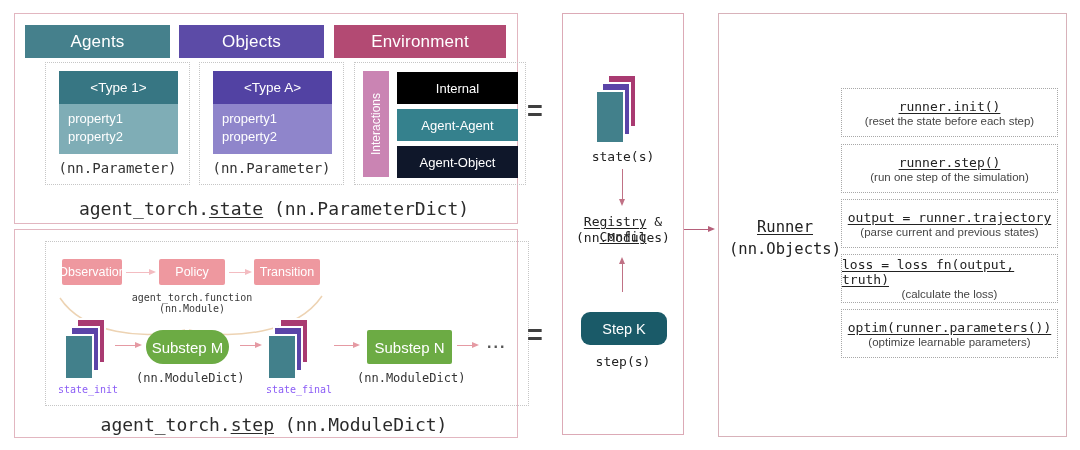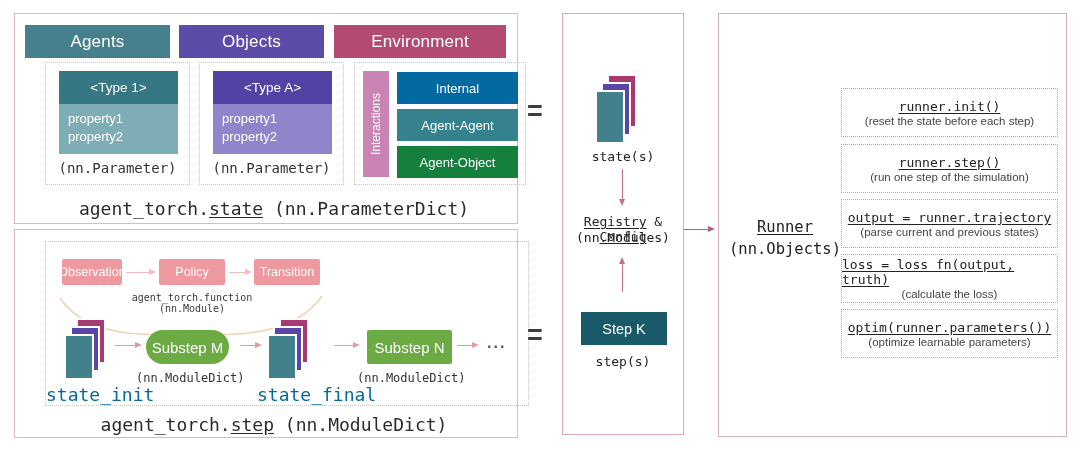--- a/index.html
+++ b/index.html
@@ -29,21 +29,21 @@
            color:#fff;font-size:13px;}
 
   
   #step-panel{left:14px;top:229px;width:504px;height:209px;}
   #step-dotted{left:10px;top:11px;width:484px;height:165px;}
   .fn-box{position:absolute;top:17px;height:26px;background:#ee989f;color:#fff;font-size:12.5px;
           display:flex;align-items:center;justify-content:center;border-radius:2px;}
   .green-box{position:absolute;top:88px;height:34px;background:#6cab44;color:#fff;font-size:15px;
              display:flex;align-items:center;justify-content:center;border-radius:2px;}
   .flow-cap{position:absolute;top:129px;text-align:center;font-size:12px;color:#333;}
-  .state-lab{position:absolute;top:142px;text-align:center;font-size:18px;color:#0369a1;}
+  .state-lab{position:absolute;top:142px;text-align:center;font-size:10px;color:#8b5cf6;}
 
   
   .cards{position:absolute;width:44px;height:64px;}
   .card{position:absolute;width:30px;height:46px;border:2px solid #fff;box-sizing:border-box;}
   .card.back{left:12px;top:0;background:#a93a71;z-index:1;}
   .card.mid{left:6px;top:8px;background:#5b44a8;z-index:2;}
   .card.front{left:0;top:16px;background:#42808b;z-index:3;}
   .cards-mid .card{height:54px;}
 
   
@@ -69,21 +69,21 @@
 
   
   #runner-panel{left:718px;top:13px;width:349px;height:424px;border-color:#d8b2ba;}
   #runner-label{position:absolute;left:8px;top:202px;width:116px;text-align:center;font-size:15.5px;color:#222;line-height:1.45;}
   .method-box{position:absolute;left:122px;width:217px;height:49px;border:1.5px dotted #a8a8a8;box-sizing:border-box;
               display:flex;flex-direction:column;align-items:center;justify-content:center;gap:1px;}
   .method-code{font-size:13px;color:#222;}
   .method-desc{font-size:11.5px;color:#454545;}
 
   .stepk{position:absolute;left:18px;top:298px;width:86px;height:33px;background:#1a5a68;color:#fff;
-         font-size:14.5px;display:flex;align-items:center;justify-content:center;}
+         font-size:14.5px;display:flex;align-items:center;justify-content:center;border-radius:9px;}
   svg{display:block;}
 </style>
 </head>
 <body>
 
 <div class="panel" id="state-panel">
 
   <div class="col-header" style="left:10px;width:145px;background:#45808c;">Agents</div>
   <div class="col-header" style="left:164px;width:145px;background:#5c4ba7;">Objects</div>
   <div class="col-header" style="left:319px;width:172px;background:#b34a73;">Environment</div>
@@ -105,23 +105,23 @@
       <div class="type-props" style="background:#8f85cb;">
         <span>property1</span><br>
         <span>property2</span>
       </div>
     </div>
     <div class="param-cap mono">(nn.Parameter)</div>
   </div>
 
   <div class="dotted sub-dotted" style="left:319px;width:172px;">
     <div class="env-side">Interactions</div>
-    <div class="env-row" style="top:9px;background:#0369a1;">Internal</div>
+    <div class="env-row" style="top:9px;background:#000000;">Internal</div>
     <div class="env-row" style="top:46px;background:#35818d;">Agent-Agent</div>
-    <div class="env-row" style="top:83px;background:#15803d;">Agent-Object</div>
+    <div class="env-row" style="top:83px;background:#0f172a;">Agent-Object</div>
   </div>
 
   <div class="panel-cap mono"><span>agent_torch.</span><span class="u">state</span><span> (nn.ParameterDict)</span></div>
 </div>
 
 <div class="panel" id="step-panel">
   <div class="dotted" id="step-dotted">
 
     <svg class="abs" style="left:0;top:0;" width="484" height="165" viewBox="0 0 484 165">
       <path d="M 14 56 C 38 92, 98 98, 139 88" stroke="#edd3b3" stroke-width="1.5" fill="none"></path>

